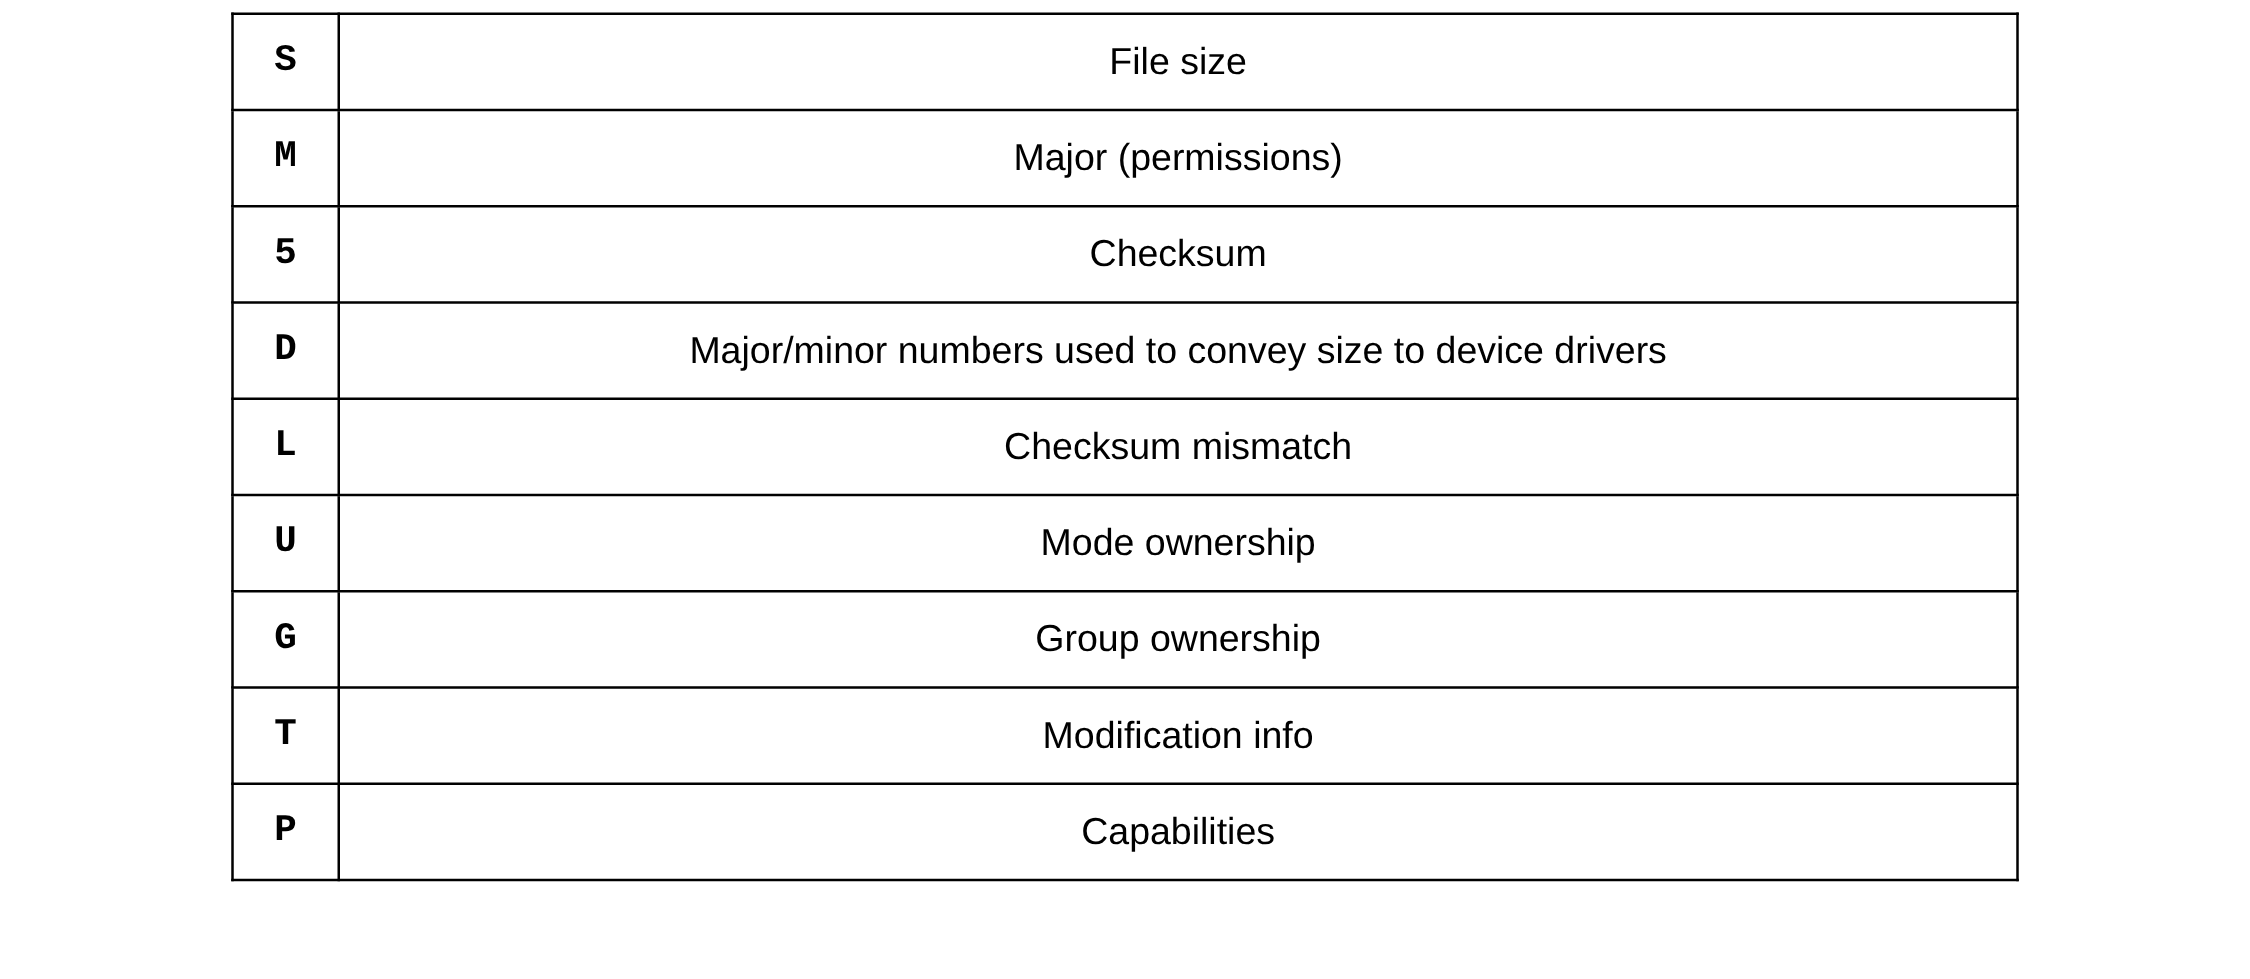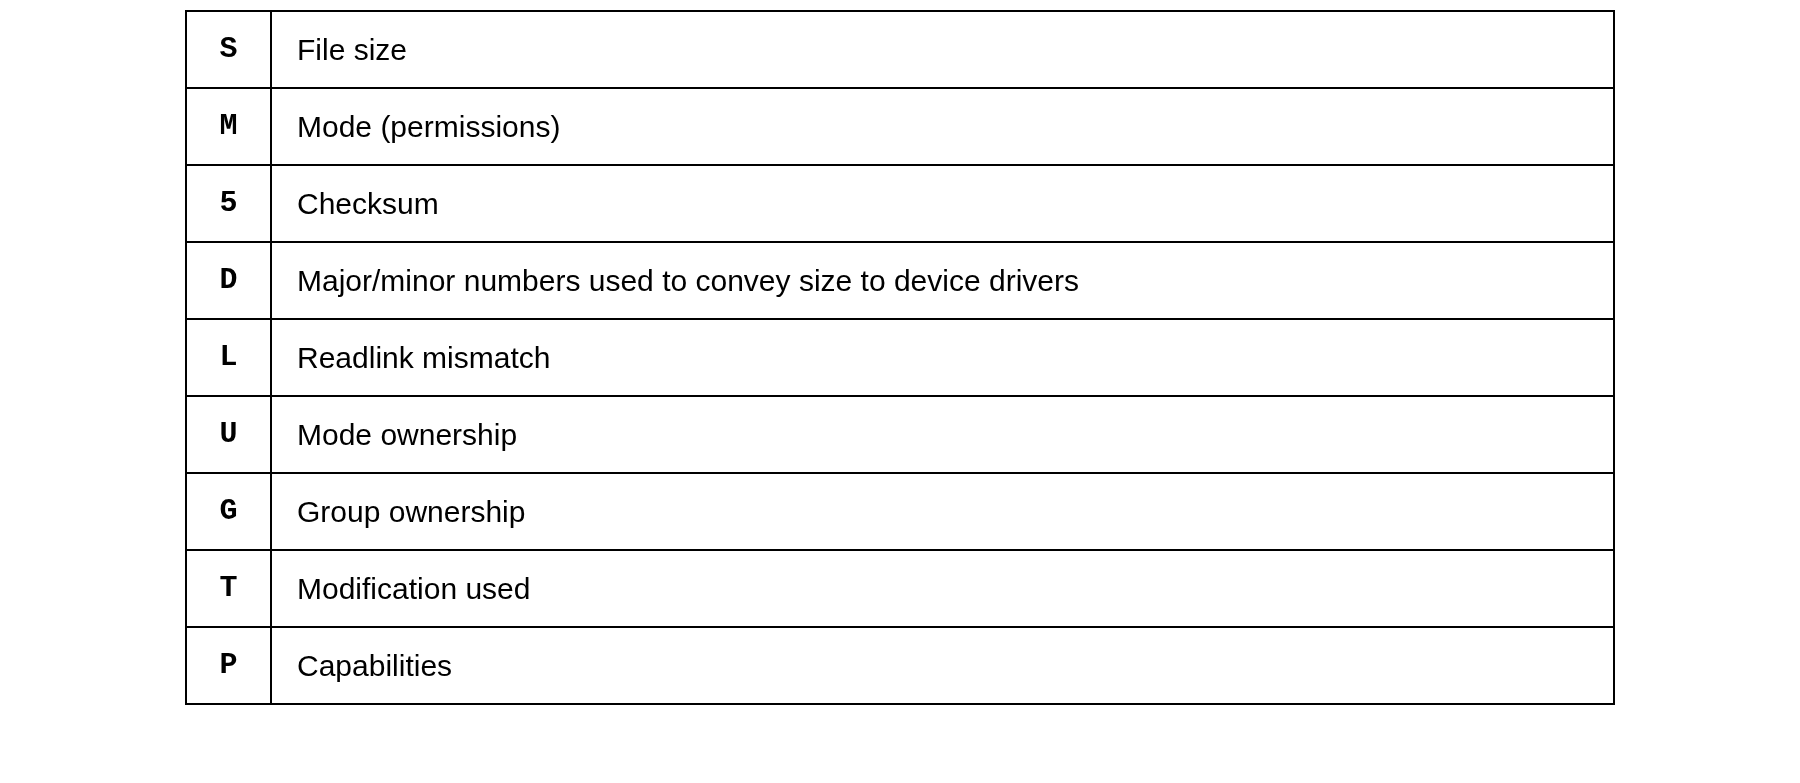--- a/index.html
+++ b/index.html
@@ -29,57 +29,58 @@
     td.code-col {
       width: 85px;
       text-align: center;
       font-family: "Courier New", Courier, monospace;
       font-weight: bold;
       font-size: 30px;
       padding: 18px 10px;
     }
     td.desc-col {
       font-family: Arial, Helvetica, sans-serif;
+      text-align: center;
     }
   </style>
 </head>
 <body>
 
 <table>
   <tbody>
     <tr>
       <td class="code-col">S</td>
       <td class="desc-col">File size</td>
     </tr>
     <tr>
       <td class="code-col">M</td>
-      <td class="desc-col">Mode (permissions)</td>
+      <td class="desc-col">Major (permissions)</td>
     </tr>
     <tr>
       <td class="code-col">5</td>
       <td class="desc-col">Checksum</td>
     </tr>
     <tr>
       <td class="code-col">D</td>
       <td class="desc-col">Major/minor numbers used to convey size to device drivers</td>
     </tr>
     <tr>
       <td class="code-col">L</td>
-      <td class="desc-col">Readlink mismatch</td>
+      <td class="desc-col">Checksum mismatch</td>
     </tr>
     <tr>
       <td class="code-col">U</td>
       <td class="desc-col">Mode ownership</td>
     </tr>
     <tr>
       <td class="code-col">G</td>
       <td class="desc-col">Group ownership</td>
     </tr>
     <tr>
       <td class="code-col">T</td>
-      <td class="desc-col">Modification used</td>
+      <td class="desc-col">Modification info</td>
     </tr>
     <tr>
       <td class="code-col">P</td>
       <td class="desc-col">Capabilities</td>
     </tr>
   </tbody>
 </table>
 
 </body></html>

